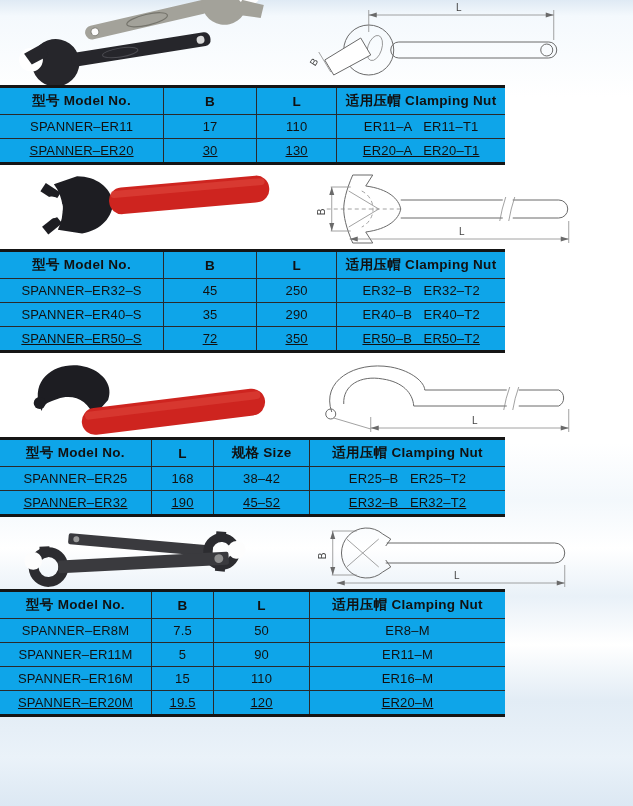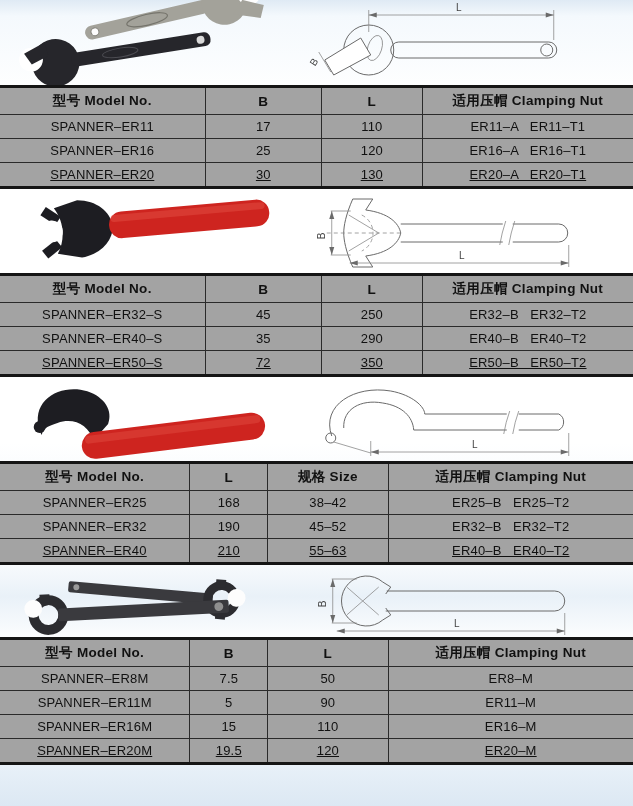--- a/index.html
+++ b/index.html
@@ -11,23 +11,23 @@
   .section{position:relative;}
   .media{display:flex;align-items:center;justify-content:space-between;}
   .media .photo{width:47%;height:100%;}
   .media .drawing{width:53%;height:100%;}
   .m1{height:85px;}
   .m2{height:80px;margin-top:4px;}
   .m3{height:80px;margin-top:4px;}
   .m4{height:68px;margin-top:4px;}
   svg{display:block;width:100%;height:100%;}
   table{
-    width:633px;border-collapse:collapse;table-layout:fixed;
+    width:505px;border-collapse:collapse;table-layout:fixed;
     border-top:3px solid #151515;border-bottom:3px solid #151515;
-    background:#a3a3a3;
+    background:#0ea5e9;
   }
   th,td{
     text-align:center;vertical-align:middle;white-space:pre;
     border-bottom:1.5px solid #2a2a2a;color:#111;
     overflow:hidden;
   }
   th{font-size:13.5px;font-weight:bold;height:24px;letter-spacing:.3px;}
   td{font-size:13px;height:21px;letter-spacing:.2px;}
   th:not(:last-child),td:not(:last-child){border-right:1.5px solid #2a2a2a;}
   tbody tr:last-child td{border-bottom:none;text-decoration:underline;}
@@ -104,26 +104,20 @@
         </tr>
       </thead>
     <tbody>
         <tr>
           <td>SPANNER–ER11</td>
           <td>17</td>
           <td>110</td>
           <td>ER11–A   ER11–T1</td>
         </tr>
         <tr>
-          <td>SPANNER–ER16</td>
-          <td>25</td>
-          <td>120</td>
-          <td>ER16–A   ER16–T1</td>
-        </tr>
-        <tr>
           <td>SPANNER–ER20</td>
           <td>30</td>
           <td>130</td>
           <td>ER20–A   ER20–T1</td>
         </tr>
       </tbody>
   </table>
 </div>
 
 <div class="section">
@@ -261,26 +255,20 @@
           <td>168</td>
           <td>38–42</td>
           <td>ER25–B   ER25–T2</td>
         </tr>
         <tr>
           <td>SPANNER–ER32</td>
           <td>190</td>
           <td>45–52</td>
           <td>ER32–B   ER32–T2</td>
         </tr>
-        <tr>
-          <td>SPANNER–ER40</td>
-          <td>210</td>
-          <td>55–63</td>
-          <td>ER40–B   ER40–T2</td>
-        </tr>
       </tbody>
   </table>
 </div>
 
 <div class="section">
   <div class="media m4">
     <div class="photo">
       <svg viewBox="0 0 300 68">
         <g transform="translate(70,6) rotate(5)">
           <rect x="0" y="6" width="146" height="11" rx="2" fill="#3a3a3e"></rect>

